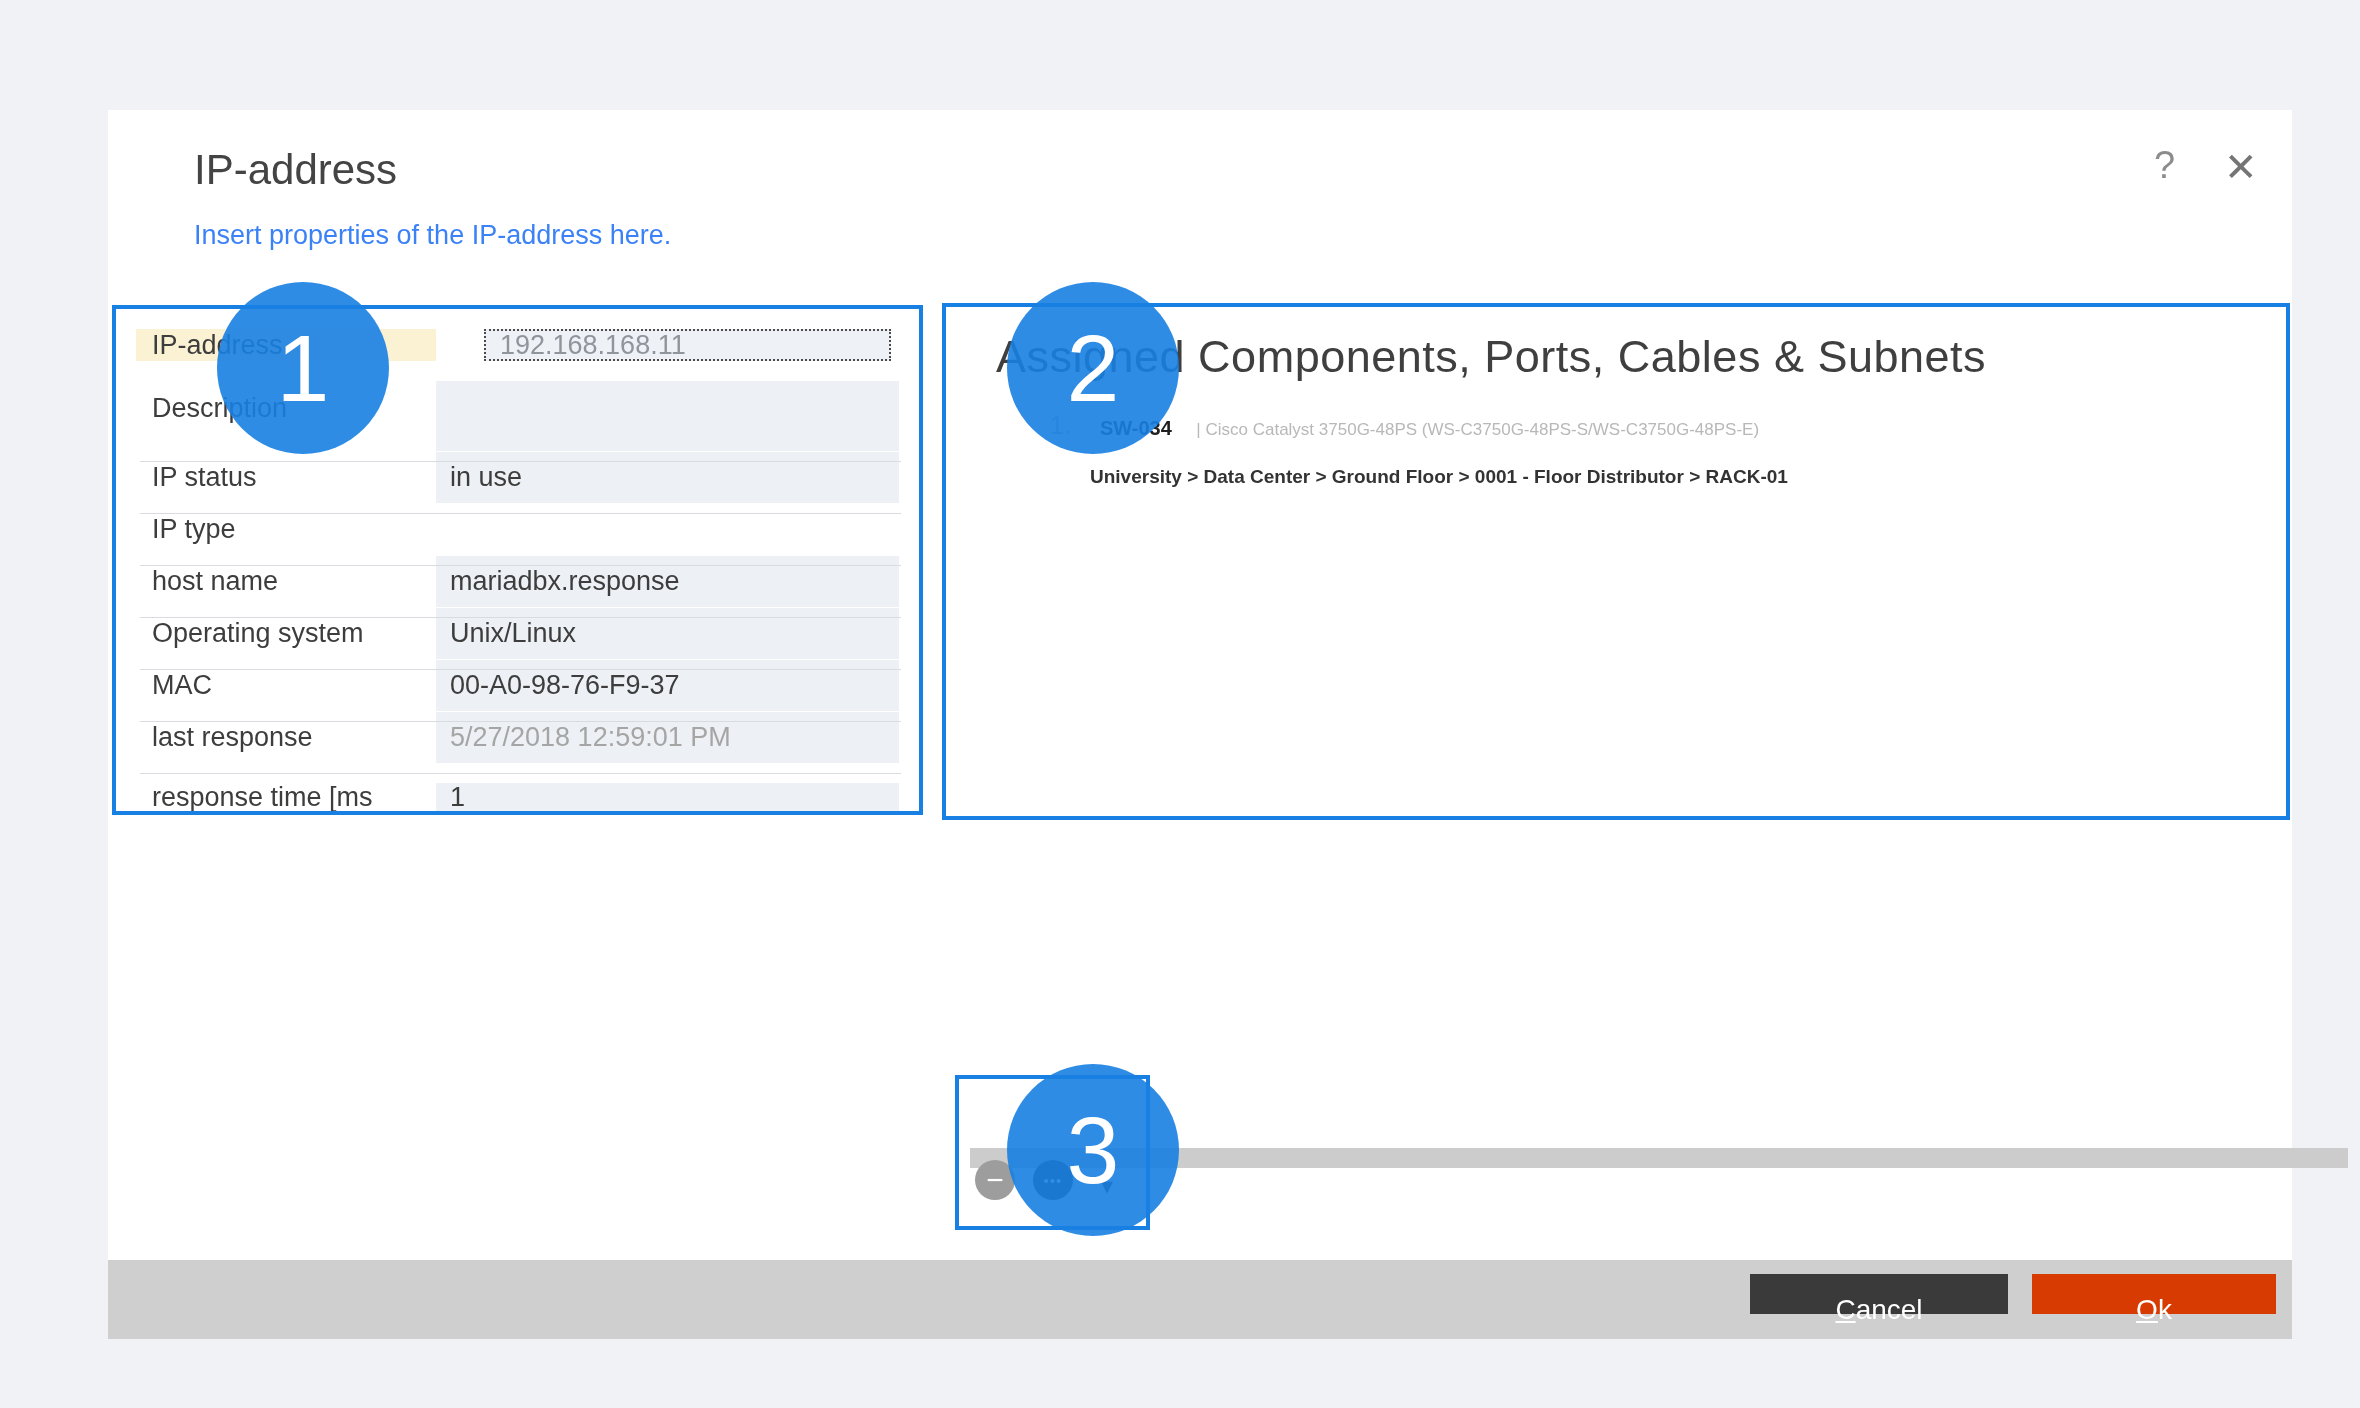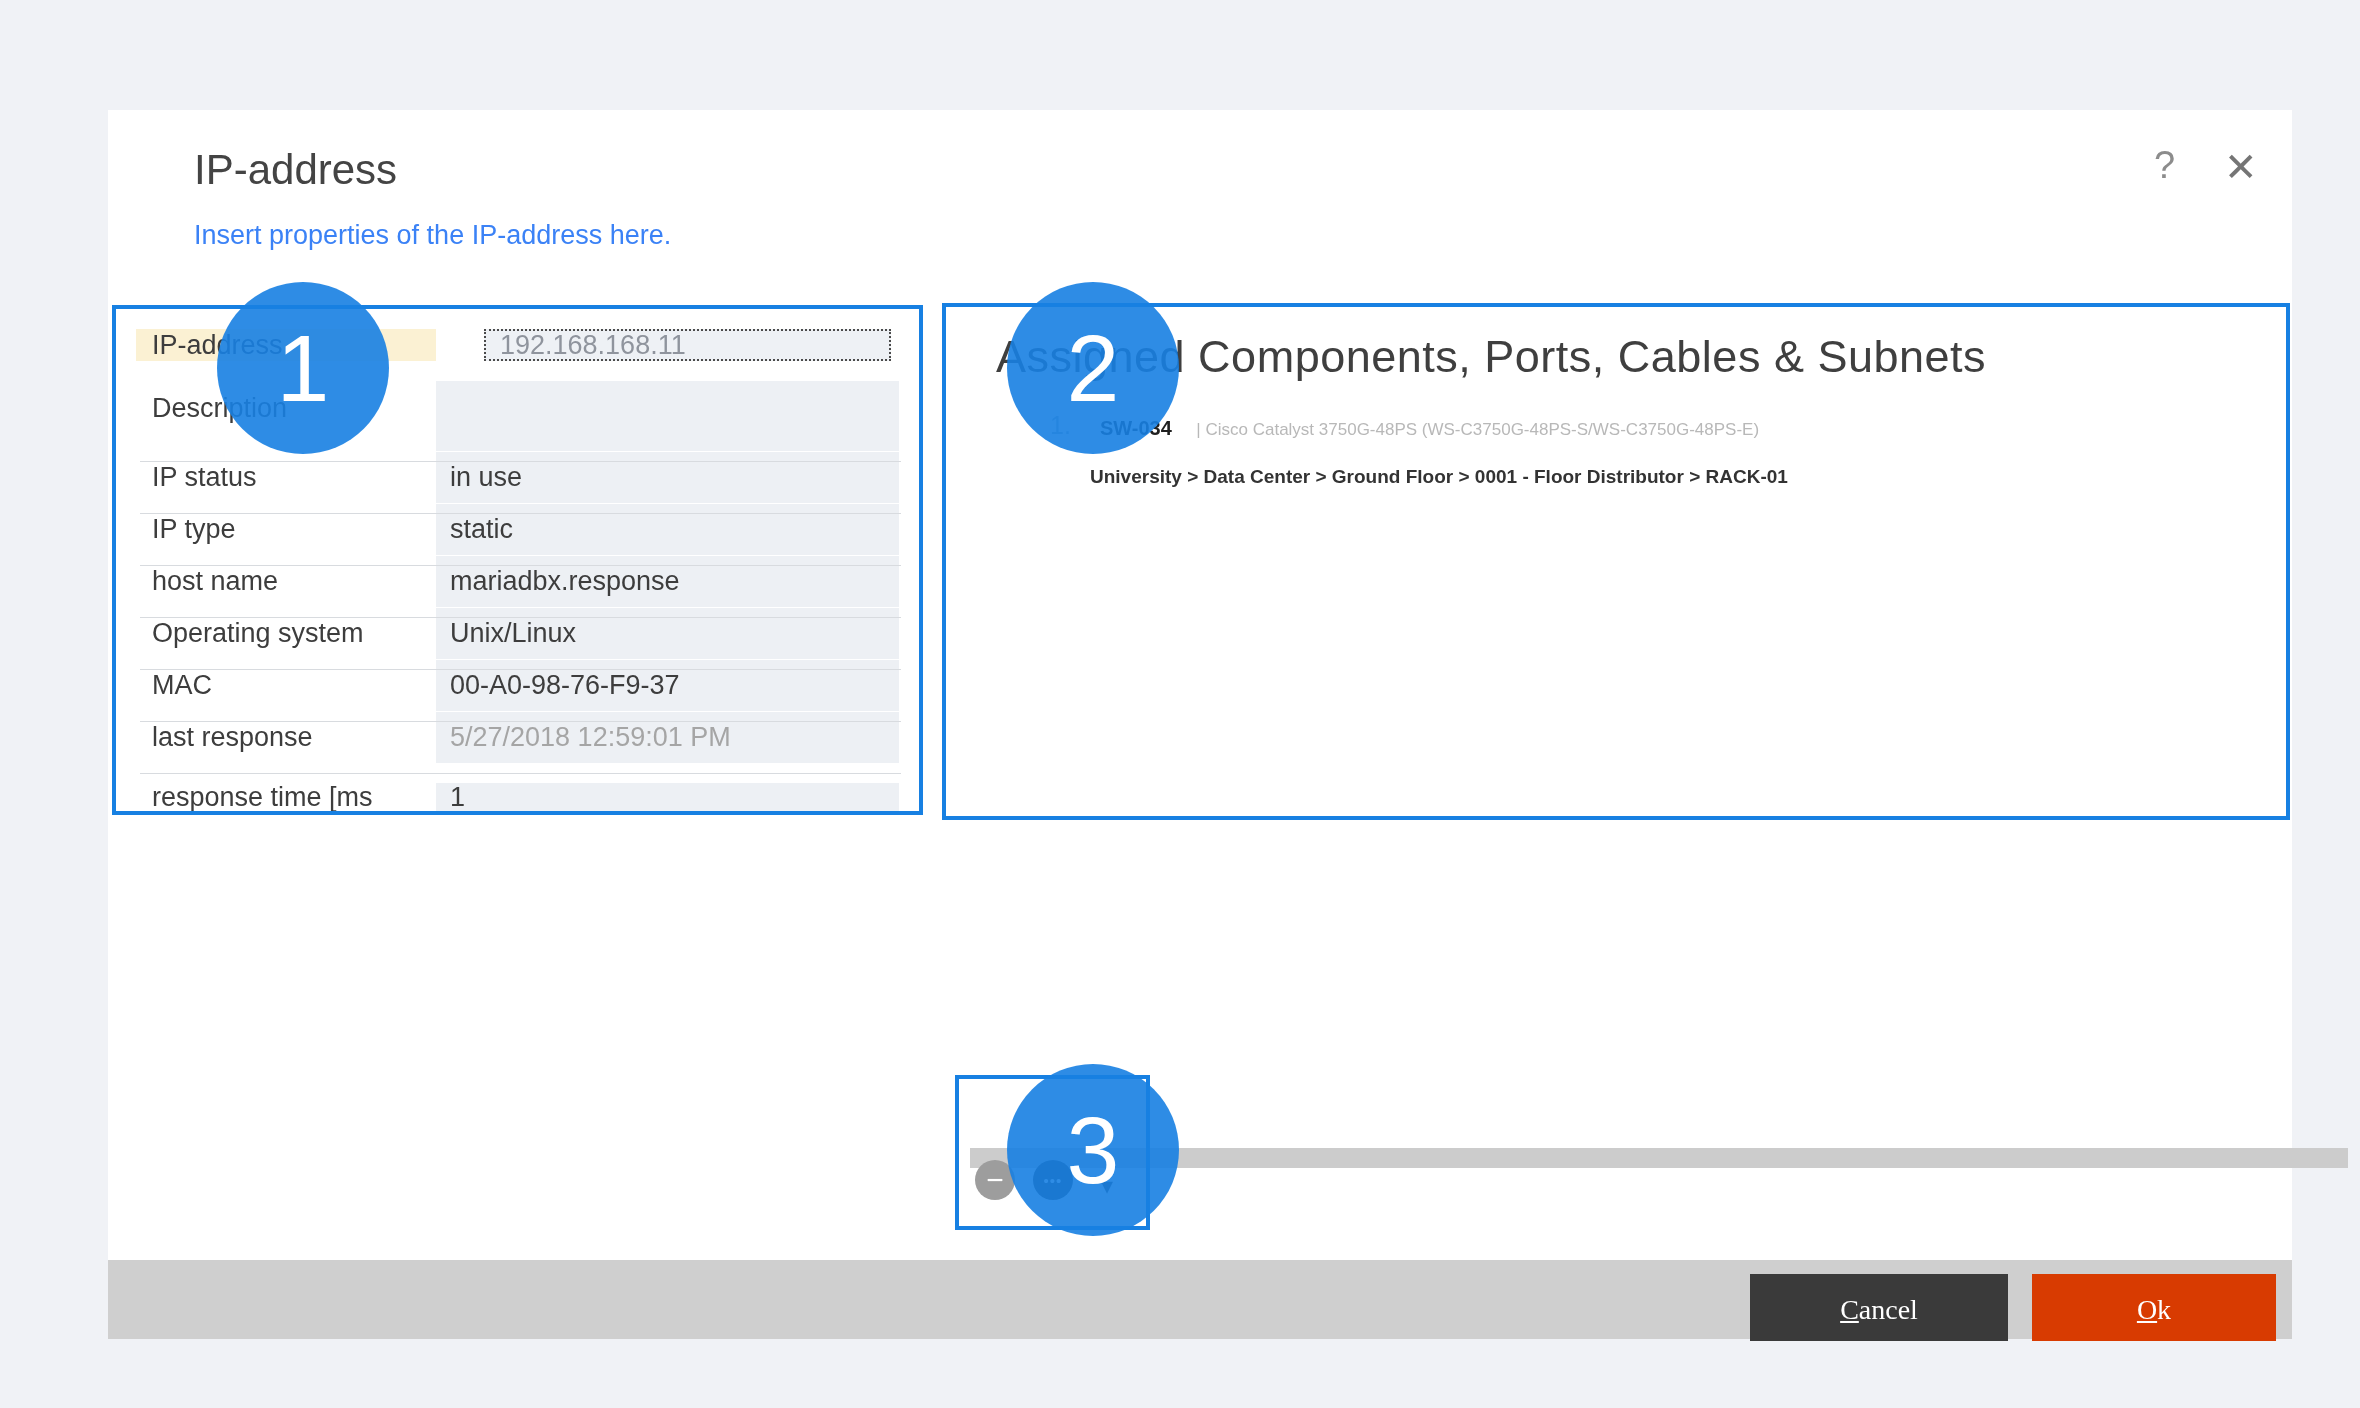--- a/index.html
+++ b/index.html
@@ -49,22 +49,22 @@
   .hr-line { position:absolute; left:862px; top:1038px; width:1378px; height:1px; background:#ccc; }
   .tool-btn { position:absolute; top:1050px; width:40px; height:40px; border-radius:50%;
       border:none; cursor:pointer; display:flex; align-items:center; justify-content:center; padding:0; }
   .remove-btn { left:867px; background:#9d9d9d; color:#fff; font-size:30px; line-height:1; }
   .more-btn { left:925px; background:#343434; color:#fff; font-size:15px; letter-spacing:1px; }
   .more-caret { position:absolute; left:973px; top:1052px; background:none; border:none;
       font-size:24px; color:#3a3a3a; cursor:pointer; }
 
   
   .footer { position:absolute; left:0; top:1150px; width:2184px; height:79px; background:#cfcfcf; }
-  .btn { position:absolute; top:1164px; height:67px; border:none; cursor:pointer;
-      font-family:Liberation Serif, serif; font-size:28px; color:#fff; }
+  .btn { position:absolute; top:1164px; height:40px; border:none; cursor:pointer;
+      font-family:Liberation Sans, sans-serif; font-size:28px; color:#fff; }
   .cancel-btn { left:1642px; width:258px; background:#3a3a3a; }
   .ok-btn { left:1924px; width:244px; background:#d83b01; }
   .btn .btn-label { display:block; text-align:center; width:100%; }
   .btn .btn-label::first-letter { text-decoration:underline; }
 
   
   .badge { position:absolute; width:172px; height:172px; border-radius:50%;
       background:rgba(23,128,226,0.9); color:#fff; display:flex; align-items:center;
       justify-content:center; font-size:95px; font-weight:300; z-index:5; }
   .badge-1 { left:109px; top:172px; }
@@ -92,21 +92,20 @@
       <div class="frow r-desc">
         <div class="lbl">Description</div>
         <div class="val"></div>
       </div>
       <div class="frow r-std sep">
         <div class="lbl">IP status</div>
         <div class="val">in use</div>
       </div>
       <div class="frow r-std sep">
         <div class="lbl">IP type</div>
-        <div class="val">static</div>
       </div>
       <div class="frow r-std sep">
         <div class="lbl">host name</div>
         <div class="val">mariadbx.response</div>
       </div>
       <div class="frow r-std sep">
         <div class="lbl">Operating system</div>
         <div class="val">Unix/Linux</div>
       </div>
       <div class="frow r-std sep">

